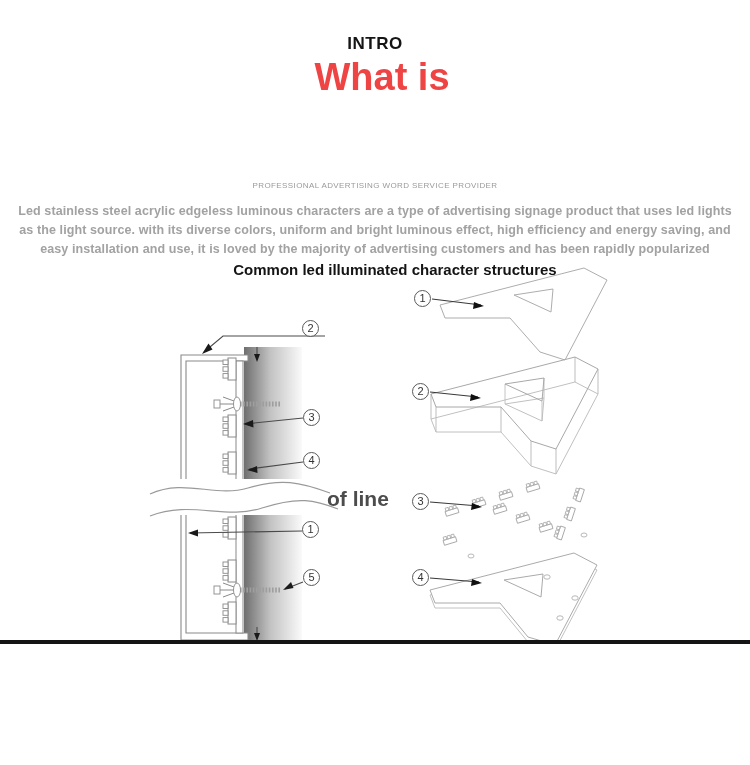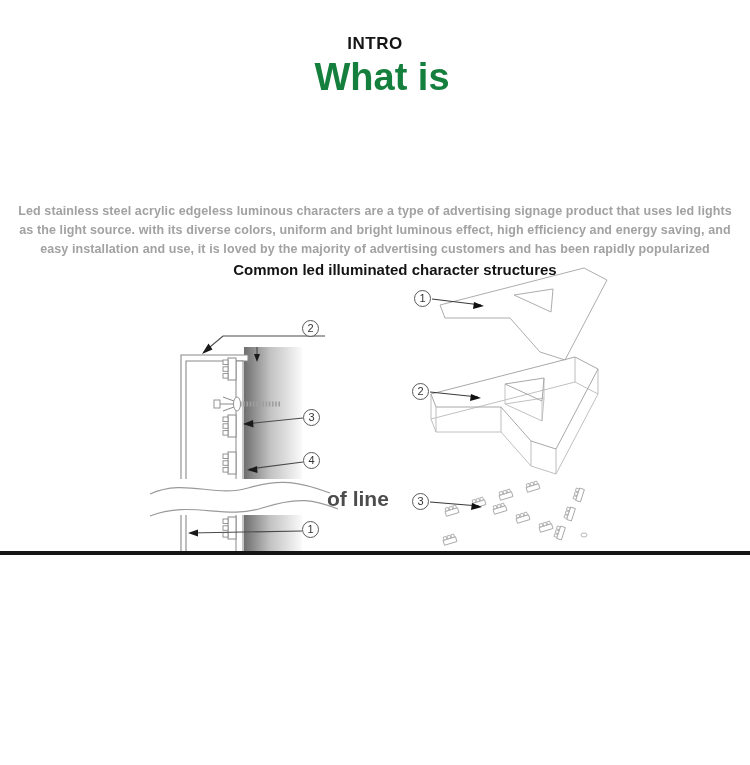--- a/index.html
+++ b/index.html
@@ -1,26 +1,26 @@
 <!DOCTYPE html>
 <html><head>
 <meta charset="utf-8">
 <style>
   * { margin:0; padding:0; box-sizing:border-box; }
   html,body { background:#fff; }
   .page {
-    position:relative; width:750px; height:555px; margin:0 auto;
+    position:relative; width:750px; height:644px; margin:0 auto;
     background:#fff; overflow:hidden;
     font-family:"Liberation Sans", sans-serif;
   }
   .abs { position:absolute; }
   .ctr { left:0; right:0; text-align:center; }
 
   .eyebrow  { top:34px;  font-size:17px; font-weight:800; color:#151515; letter-spacing:.5px; }
-  .title    { top:56px;  font-size:38px; font-weight:800; color:#15803d;padding-left:14px; }
+  .title    { top:56px;  font-size:38px; font-weight:800; color:#ef4444;padding-left:14px; }
   .subtitle { top:116px; font-size:23px; font-weight:700; color:#3a3a3a; }
   .tagline  { top:181px; font-size:8px;  font-weight:400; color:#9a9a9a; letter-spacing:.4px; }
   .para     { top:202px; left:14px; right:14px; text-align:center;
               font-size:12.5px; font-weight:700; color:#a2a2a2; line-height:19px; letter-spacing:.1px; }
 
   .diagram-title { top:261px; font-size:15px; font-weight:700; color:#141414;padding-left:40px; }
   .out-of-line   { left:285px; top:487px; font-size:21px; font-weight:700; color:#4c4c4c; }
 
   .co {
     position:absolute; width:17px; height:17px; border:1.2px solid #5a5a5a; border-radius:50%;
@@ -38,20 +38,21 @@
 
   svg.art { position:absolute; left:0; top:0; }
 </style>
 </head>
 <body>
 
 <div class="page">
 
   <div class="abs ctr eyebrow">INTRO</div>
   <div class="abs ctr title">What is</div>
+  <div class="abs ctr tagline">PROFESSIONAL ADVERTISING WORD SERVICE PROVIDER</div>
   <div class="abs para">Led stainless steel acrylic edgeless luminous characters are a type of advertising signage product that uses led lights as the light source. with its diverse colors, uniform and bright luminous effect, high efficiency and energy saving, and easy installation and use, it is loved by the majority of advertising customers and has been rapidly popularized</div>
 
   <div class="abs ctr diagram-title">Common led illuminated character structures</div>
   <div class="abs out-of-line">Out of line</div>
 
   <svg class="art" width="750" height="765" viewBox="0 0 750 765">
     <defs>
       <linearGradient id="wallg" x1="0" y1="0" x2="1" y2="0">
         <stop offset="0" stop-color="#6e6e6e"></stop>
         <stop offset="0.45" stop-color="#c2c2c2"></stop>

